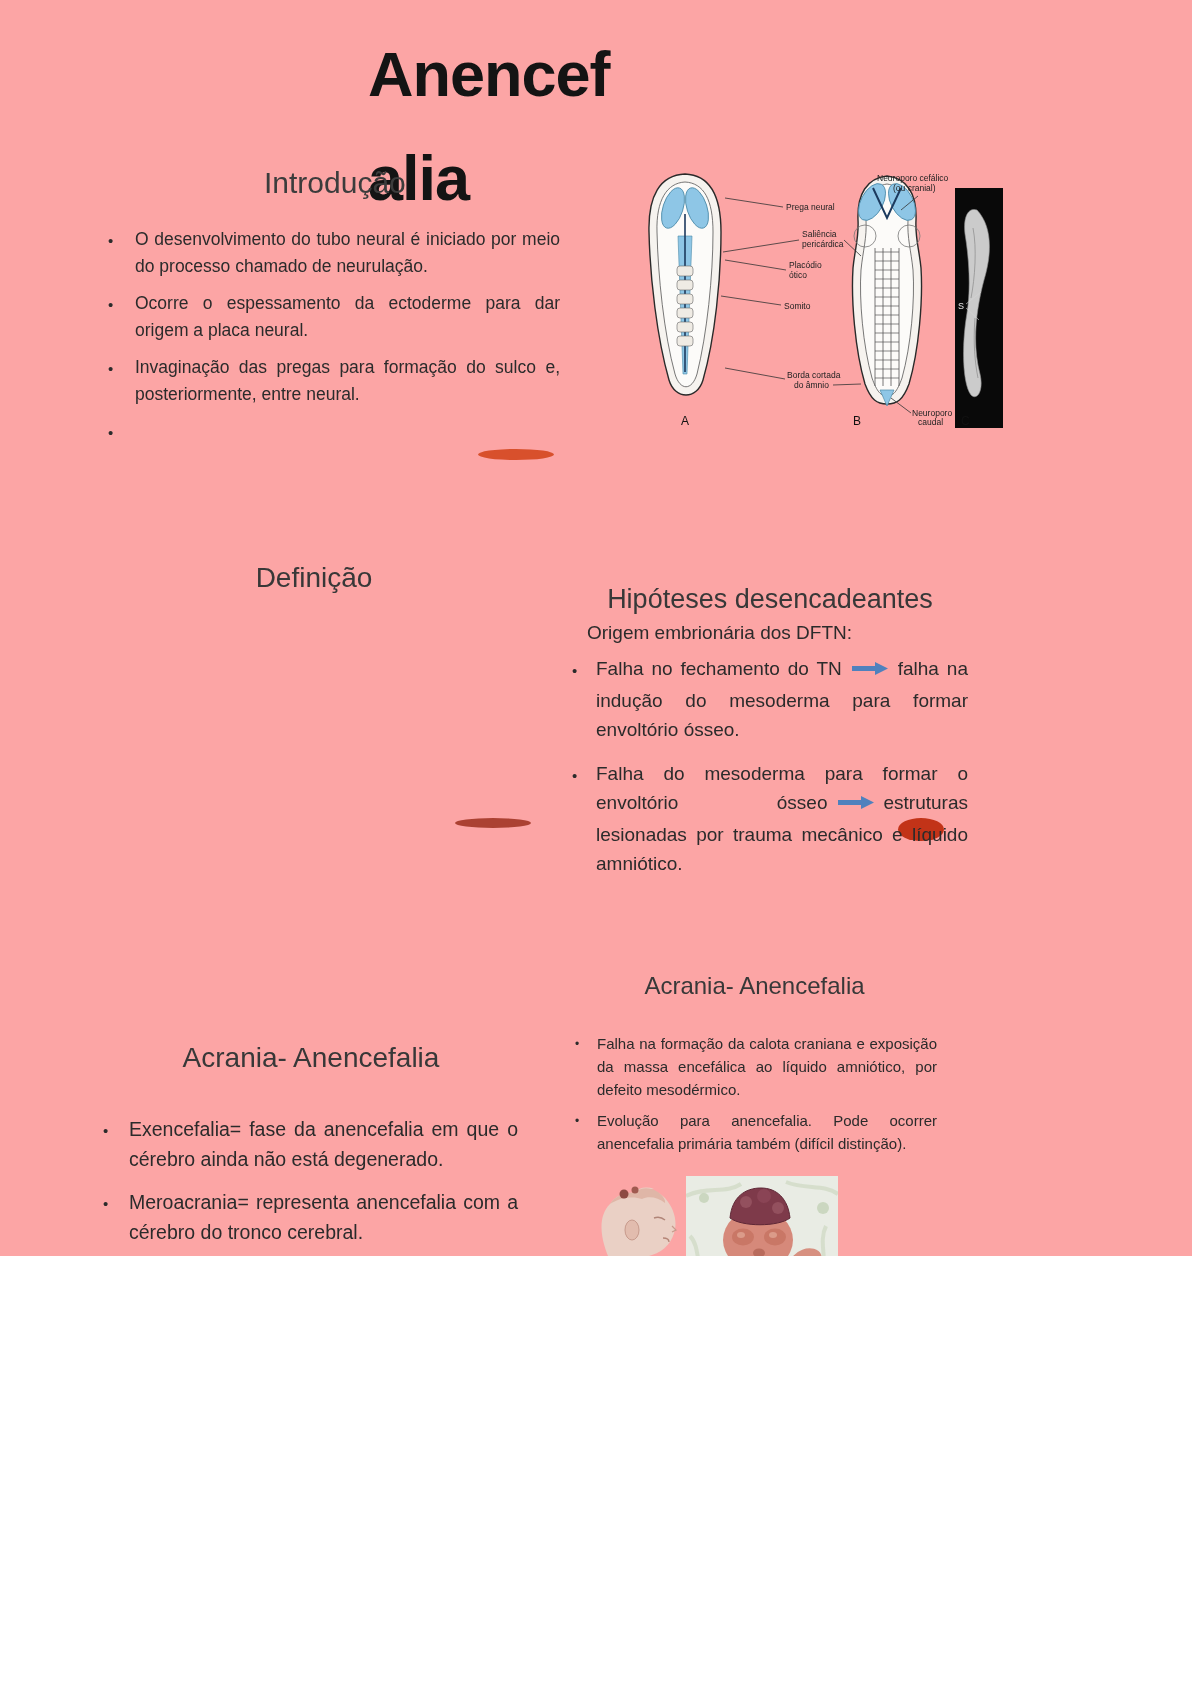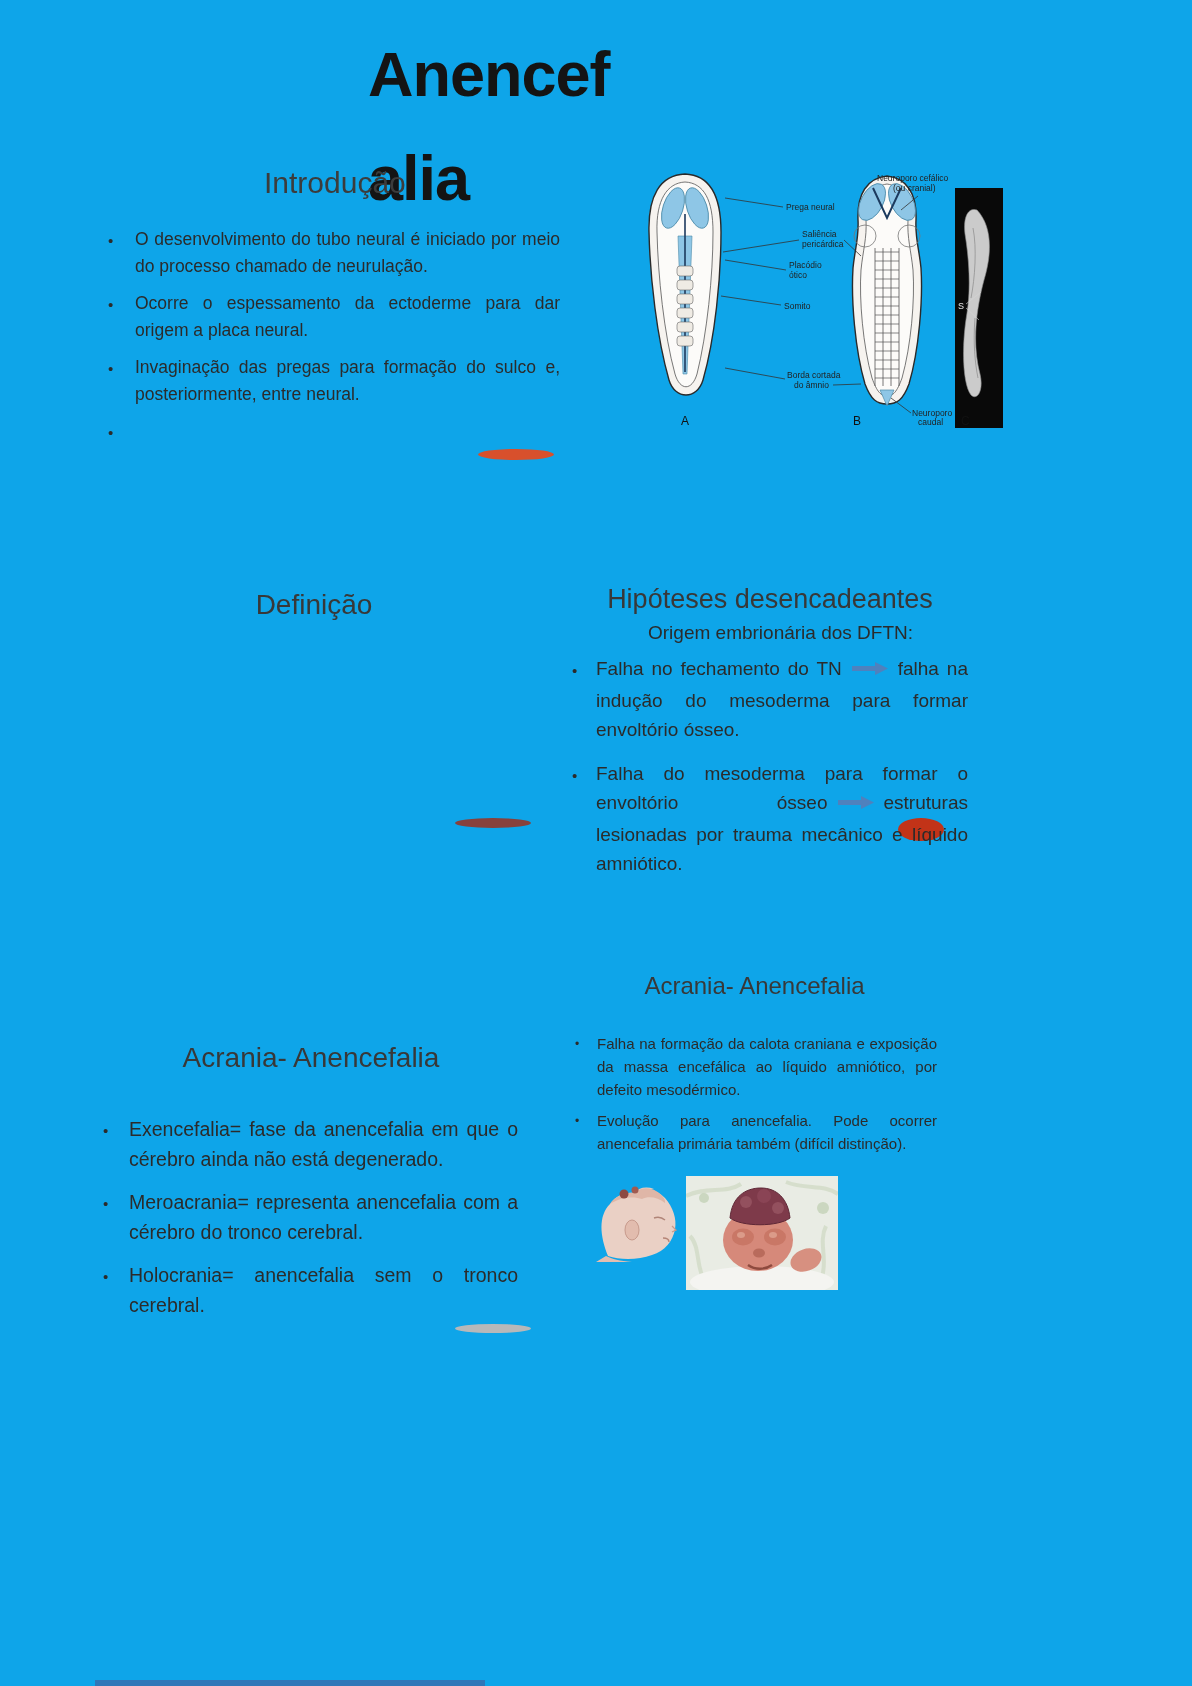--- a/index.html
+++ b/index.html
@@ -1,45 +1,45 @@
 <!DOCTYPE html>
 <html><head>
 <meta charset="utf-8">
 <style>
   html,body { margin:0; padding:0; background:#ffffff; }
   #page {
-    position:relative; width:1192px; height:1686px; background:#0ea5e9;
+    position:relative; width:1192px; height:1256px; background:#fca5a5;
     font-family:"Liberation Sans", sans-serif; color:#262626; overflow:hidden;
   }
   .abs { position:absolute; }
 
   
   .main-title { left:368px; top:22px; font-size:63px; font-weight:bold; color:#141414;
     line-height:104px; letter-spacing:-1px; white-space:nowrap; }
 
   
   .h-intro { left:257px; top:166px; font-size:30px; color:#3c3c3c;margin-left:7px; }
-  .h-def   { left:130px; top:562px; width:368px; text-align:center; font-size:28px; color:#383838;margin-top:27px; }
+  .h-def   { left:130px; top:562px; width:368px; text-align:center; font-size:28px; color:#383838; }
   .h-hip   { left:590px; top:584px; width:360px; text-align:center; font-size:27px; color:#383838; }
   .h-acr-l { left:100px; top:1042px; width:422px; text-align:center; font-size:28px; color:#383838; }
   .h-acr-r { left:572px; top:972px; width:365px; text-align:center; font-size:24px; color:#383838; }
 
   
   ul.blist { list-style:none; margin:0; padding:0; }
   ul.blist li { position:relative; text-align:justify; }
   .dot { position:absolute; left:0; top:0; }
 
   .intro-list { left:108px; top:226px; width:452px; }
   .intro-list li { padding-left:27px; font-size:17.5px; line-height:27px; margin-bottom:10px; color:#2b2b2b; }
   .intro-list .dot { font-size:15px; top:1px; }
 
   .def-par { left:120px; top:646px; width:362px; font-size:17.5px; line-height:26.5px;
     text-align:justify; color:#2b2b2b; }
 
-  .hip-sub { left:648px; top:622px; font-size:19px; color:#2b2b2b; }
+  .hip-sub { left:587px; top:622px; font-size:19px; color:#2b2b2b; }
   .hip-list { left:572px; top:654px; width:396px; }
   .hip-list li { padding-left:24px; font-size:19px; line-height:29px; margin-bottom:15px; color:#2b2b2b; }
   .hip-list .dot { font-size:15px; top:2px; }
   .arrow-ic { display:inline-block; vertical-align:middle; margin:0 10px 3px 10px; }
 
   .acr-l-list { left:103px; top:1114px; width:415px; }
   .acr-l-list li { padding-left:26px; font-size:19.5px; line-height:30px; margin-bottom:13px; color:#2b2b2b; }
   .acr-l-list .dot { font-size:15px; top:2px; }
 
   .acr-r-list { left:575px; top:1032px; width:362px; }

